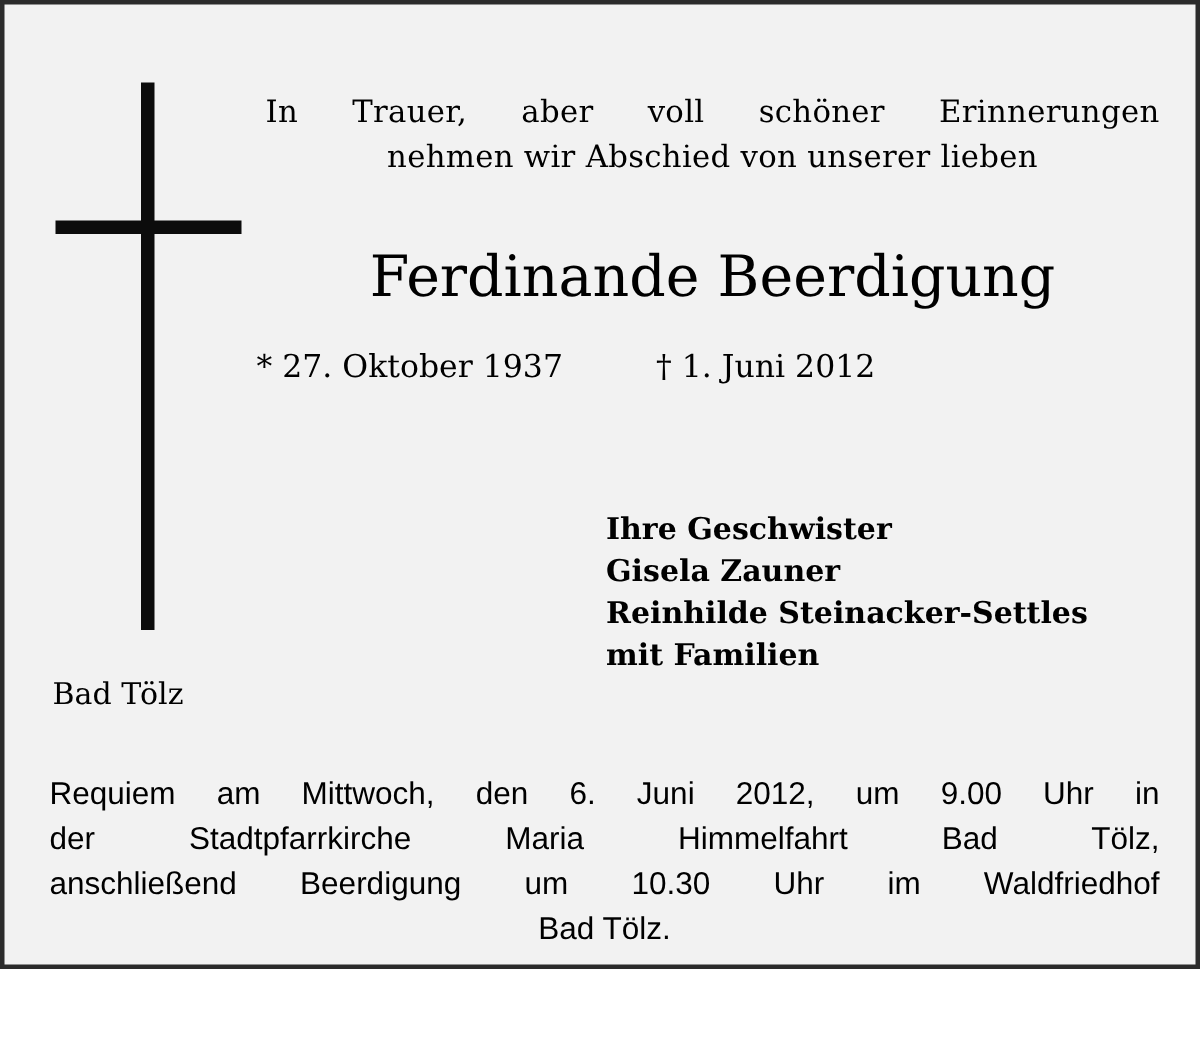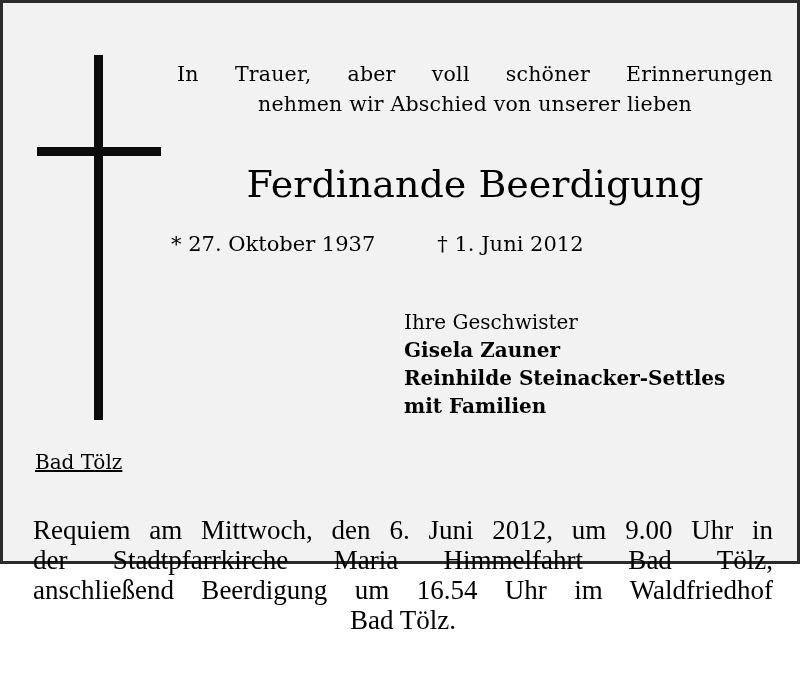--- a/index.html
+++ b/index.html
@@ -11,21 +11,21 @@
     width: 800px;
     height: 699px;
     font-family: "Liberation Sans", sans-serif;
     color: #000000;
     overflow: hidden;
   }
   .obituary {
     position: relative;
     box-sizing: border-box;
     width: 800px;
-    height: 564px;
+    height: 646px;
     background: #f2f2f2;
     border: 3px solid #2b2b2b;
     padding: 0;
   }
   .cross-wrap {
     position: absolute;
     left: 34px;
     top: 52px;
     width: 130px;
     height: 380px;
@@ -98,44 +98,44 @@
   .family {
     position: absolute;
     left: 401px;
     top: 305px;
     width: 390px;
     font-family: "DejaVu Serif", serif;
     font-size: 20px;
     line-height: 28px;
   }
   .family .heading {
-    font-weight: normal;
+    font-weight: bold;
+    margin-top: 30px;
   }
   .family .member {
     font-weight: bold;
   }
   .family .withfam {
     font-weight: bold;
   }
   .city {
     position: absolute;
     left: 32px;
     top: 445px;
     font-family: "DejaVu Serif", serif;
     font-size: 20px;
     line-height: 28px;
-    text-decoration: underline;
   }
   .closing {
     position: absolute;
     left: 30px;
     top: 512px;
     width: 740px;
-    font-family: Liberation Serif, serif;
-    font-size: 27px;
+    font-family: Liberation Sans, sans-serif;
+    font-size: 21px;
     line-height: 30px;
   }
   .closing .j {
     display: block;
     text-align: justify;
     text-align-last: justify;
   }
   .closing .last {
     display: block;
     text-align-last: center;
@@ -170,18 +170,18 @@
       <div class="member">Gisela Zauner</div>
       <div class="member">Reinhilde Steinacker-Settles</div>
       <div class="withfam">mit Familien</div>
     </div>
 
     <div class="city">Bad Tölz</div>
 
     <div class="closing">
       <span class="j">Requiem am Mittwoch, den 6. Juni 2012, um 9.00 Uhr in</span>
       <span class="j">der Stadtpfarrkirche Maria Himmelfahrt Bad Tölz,</span>
-      <span class="j">anschließend Beerdigung um 16.54 Uhr im Waldfriedhof</span>
+      <span class="j">anschließend Beerdigung um 10.30 Uhr im Waldfriedhof</span>
       <span class="last">Bad Tölz.</span>
     </div>
 
   </div>
 </div>
 
 </body></html>

